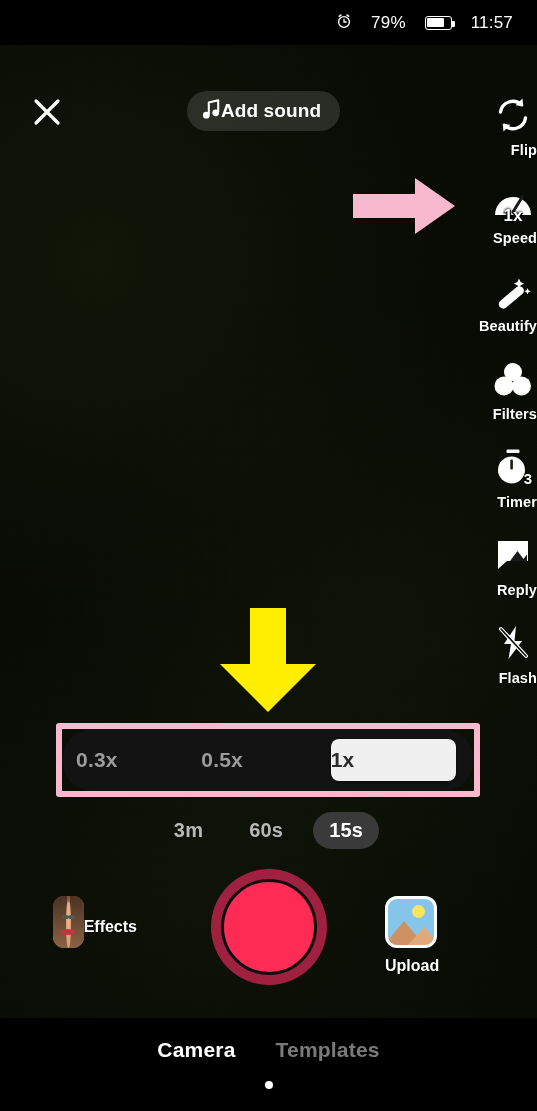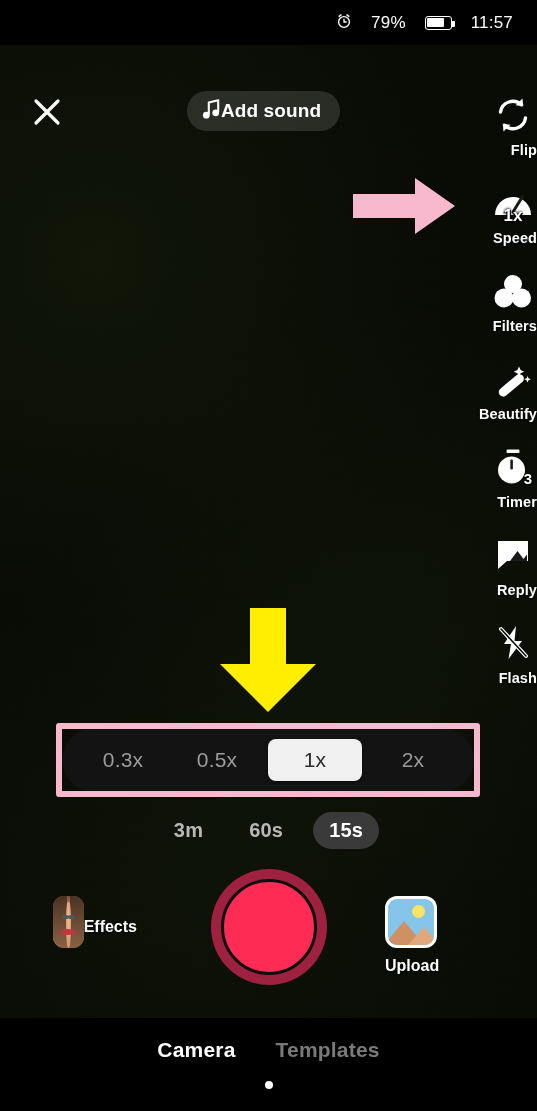--- a/index.html
+++ b/index.html
@@ -146,23 +146,23 @@
     position: absolute; left: 62px; top: 729px;
     width: 412px; height: 62px;
     background: #131313;
     border-radius: 32px;
     display: flex; align-items: center; justify-content: space-between;
     padding: 0 14px;
     z-index: 24;
   }
   .speed-opt {
     flex: 1;
-    text-align: center;
+    text-align: left;
     color: #9b9b9b;
-    font-size: 21px; font-weight: normal;
+    font-size: 21px; font-weight: bold;
     letter-spacing: .2px;
     padding: 9px 0;
   }
   .speed-opt.active {
     color: #2b2b2b;
     background: #f0f0f0;
     border-radius: 8px;
     margin: 0 4px;
     box-shadow: 0 1px 3px rgba(0,0,0,.5);
   }
@@ -345,42 +345,42 @@
           <path d="M3 27 a18 18 0 0 1 36 0 Z" fill="#fff"></path>
           <path d="M21 24 L30.5 8.5" stroke="#1a1a1a" stroke-width="3" stroke-linecap="round"></path>
         </svg>
         <span class="speed-num">1x</span>
       </div>
       <div class="tool-label">Speed</div>
     </div>
 
     <div class="tool">
       <div class="tool-ico">
+        <svg width="40" height="38" viewBox="0 0 40 38">
+          <rect x="3" y="21" width="30" height="9" rx="4.5" transform="rotate(-40 18 25)" fill="#fff"></rect>
+          <path d="M26 6.5 l1.6 3.6 l3.6 1.6 l-3.6 1.6 l-1.6 3.6 l-1.6 -3.6 l-3.6 -1.6 l3.6 -1.6 Z" fill="#fff"></path>
+          <path d="M34.5 16 l1 2.2 l2.2 1 l-2.2 1 l-1 2.2 l-1 -2.2 l-2.2 -1 l2.2 -1 Z" fill="#fff"></path>
+        </svg>
+      </div>
+      <div class="tool-label">Beautify</div>
+    </div>
+
+    <div class="tool">
+      <div class="tool-ico">
         <svg width="40" height="36" viewBox="0 0 40 36">
           <circle cx="20" cy="11" r="9" fill="#fff"></circle>
           <circle cx="11" cy="25" r="9.5" fill="#fff"></circle>
           <circle cx="28.5" cy="25" r="9.5" fill="#fff"></circle>
         </svg>
       </div>
       <div class="tool-label">Filters</div>
     </div>
 
     <div class="tool">
       <div class="tool-ico">
-        <svg width="40" height="38" viewBox="0 0 40 38">
-          <rect x="3" y="21" width="30" height="9" rx="4.5" transform="rotate(-40 18 25)" fill="#fff"></rect>
-          <path d="M26 6.5 l1.6 3.6 l3.6 1.6 l-3.6 1.6 l-1.6 3.6 l-1.6 -3.6 l-3.6 -1.6 l3.6 -1.6 Z" fill="#fff"></path>
-          <path d="M34.5 16 l1 2.2 l2.2 1 l-2.2 1 l-1 2.2 l-1 -2.2 l-2.2 -1 l2.2 -1 Z" fill="#fff"></path>
-        </svg>
-      </div>
-      <div class="tool-label">Beautify</div>
-    </div>
-
-    <div class="tool">
-      <div class="tool-ico">
         <svg width="40" height="40" viewBox="0 0 40 40">
           <rect x="13.5" y="2.5" width="13" height="3.6" rx="1.2" fill="#fff"></rect>
           <circle cx="18.5" cy="23" r="13.5" fill="#fff"></circle>
           <rect x="17.3" y="12.5" width="2.6" height="10" rx="1.2" fill="#1a1a1a"></rect>
         </svg>
         <span class="timer-badge">3</span>
       </div>
       <div class="tool-label">Timer</div>
     </div>
 
@@ -418,21 +418,20 @@
       <path d="M30 0 H66 V56 H96 L48 104 L0 56 H30 Z" fill="#ffee00"></path>
     </svg>
   </div>
 
   <div class="speed-outline"></div>
 
   <div class="speed-bar">
     <div class="speed-opt">0.3x</div>
     <div class="speed-opt">0.5x</div>
     <div class="speed-opt active">1x</div>
-    <div class="speed-opt">2x</div>
   </div>
 
   <div class="duration-row">
     <div class="dur-opt">3m</div>
     <div class="dur-opt">60s</div>
     <div class="dur-opt active">15s</div>
   </div>
 
   <div class="effects-btn">
     <div class="effects-thumb">

